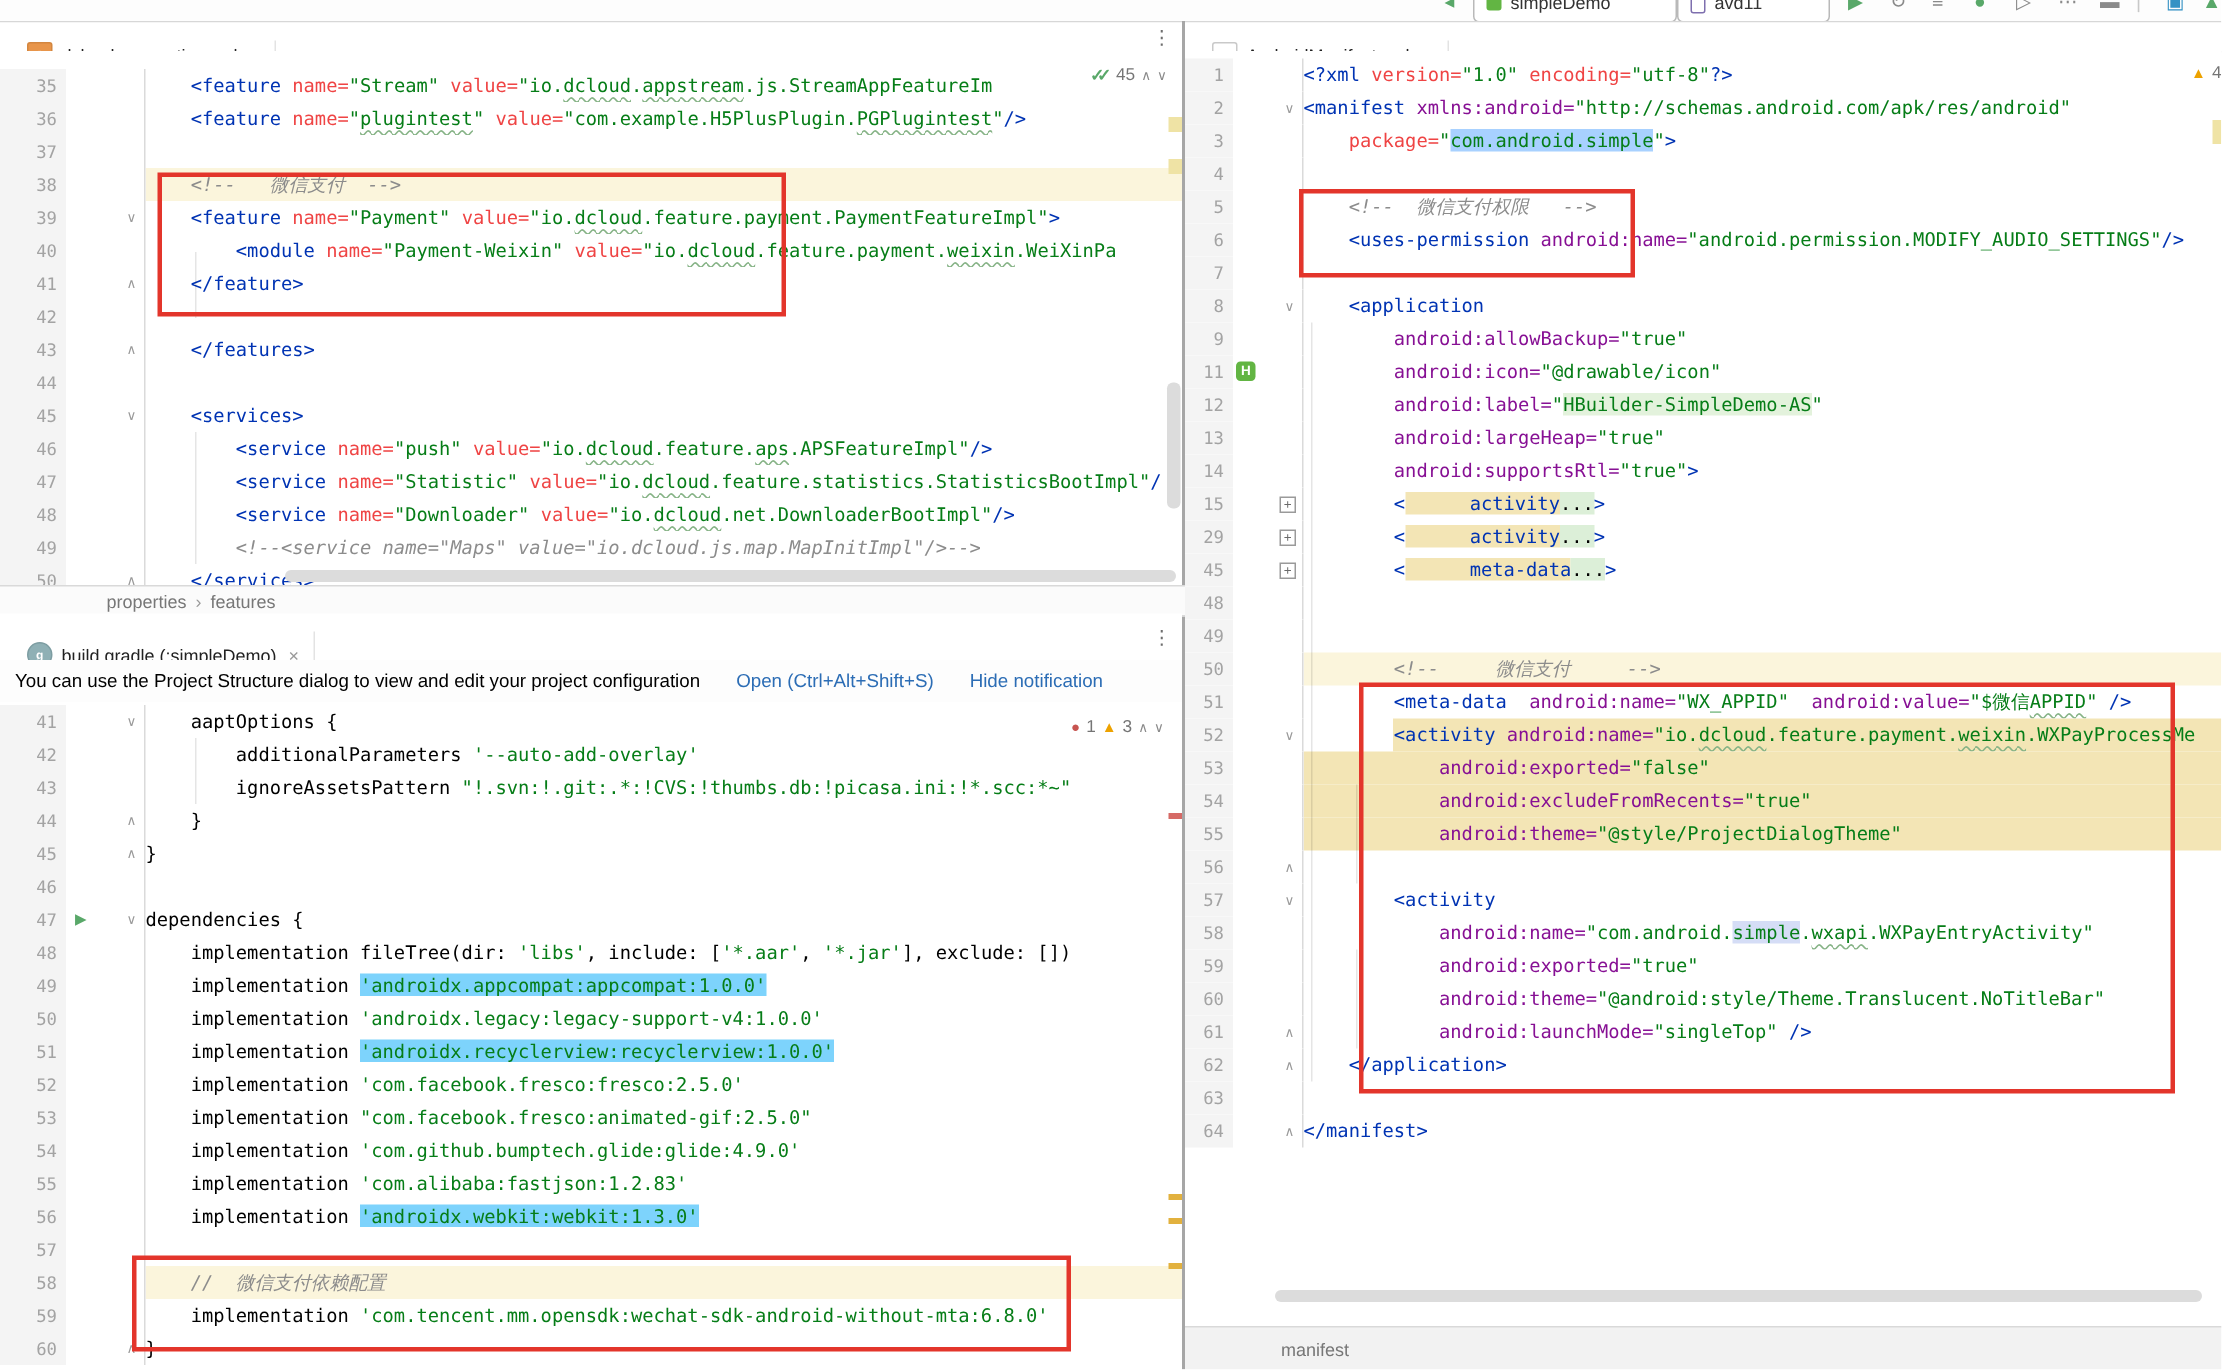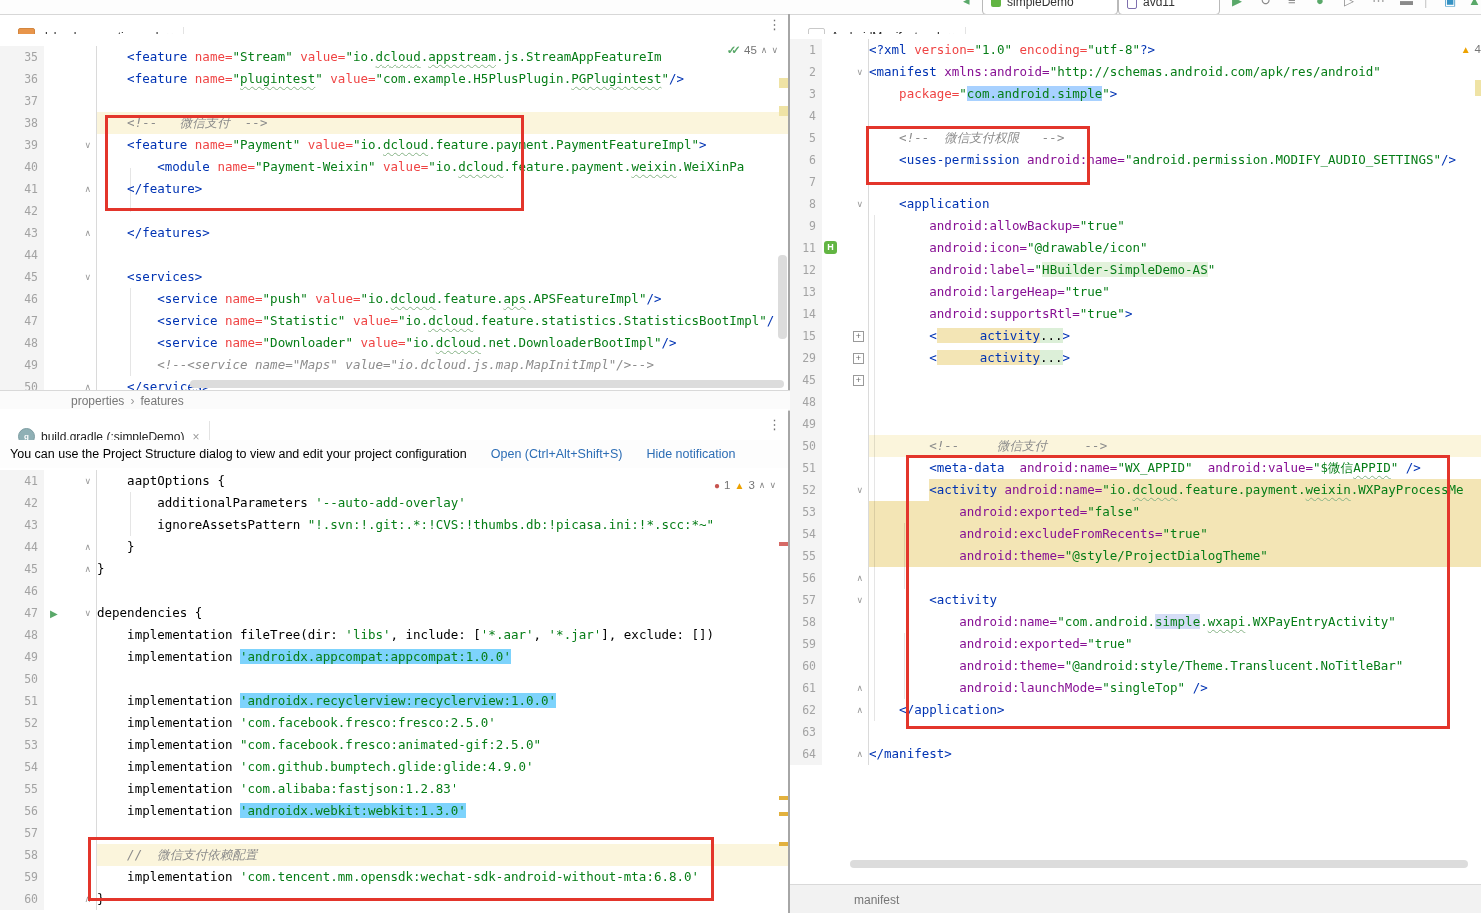--- a/index.html
+++ b/index.html
@@ -340,20 +340,21 @@
             <span class="numbg"></span>
             <span class="num">49</span>
           </div>
           <div class="code"><span class="sg-d">    </span><span class="sg-d">implementation </span><span class="sg-s m-tan">'androidx.appcompat:appcompat:1.0.0'</span></div>
         </div>
         <div class="crow">
           <div class="gut">
             <span class="numbg"></span>
             <span class="num">50</span>
           </div>
+          <div class="code"><span class="sg-d">    </span><span class="sg-d">implementation </span><span class="sg-s">'androidx.legacy:legacy-support-v4:1.0.0'</span></div>
         </div>
         <div class="crow">
           <div class="gut">
             <span class="numbg"></span>
             <span class="num">51</span>
           </div>
           <div class="code"><span class="sg-d">    </span><span class="sg-d">implementation </span><span class="sg-s m-tan">'androidx.recyclerview:recyclerview:1.0.0'</span></div>
         </div>
         <div class="crow">
           <div class="gut">
@@ -555,20 +556,21 @@
             <span class="foldplus">+</span>
           </div>
           <div class="code"><span class="sg-d">        </span><span class="sg-t">&lt;</span><span class="sg-t m-tanbg">activity</span><span class="sg-d m-foldbg">...</span><span class="sg-t">&gt;</span></div>
         </div>
         <div class="crow">
           <div class="gut">
             <span class="numbg"></span>
             <span class="num">45</span>
             <span class="foldplus">+</span>
           </div>
+          <div class="code"><span class="sg-d">        </span><span class="sg-t">&lt;</span><span class="sg-t m-tanbg">meta-data</span><span class="sg-d m-foldbg">...</span><span class="sg-t">&gt;</span></div>
         </div>
         <div class="crow">
           <div class="gut">
             <span class="numbg"></span>
             <span class="num">48</span>
           </div>
           <div class="code"></div>
         </div>
         <div class="crow">
           <div class="gut">

